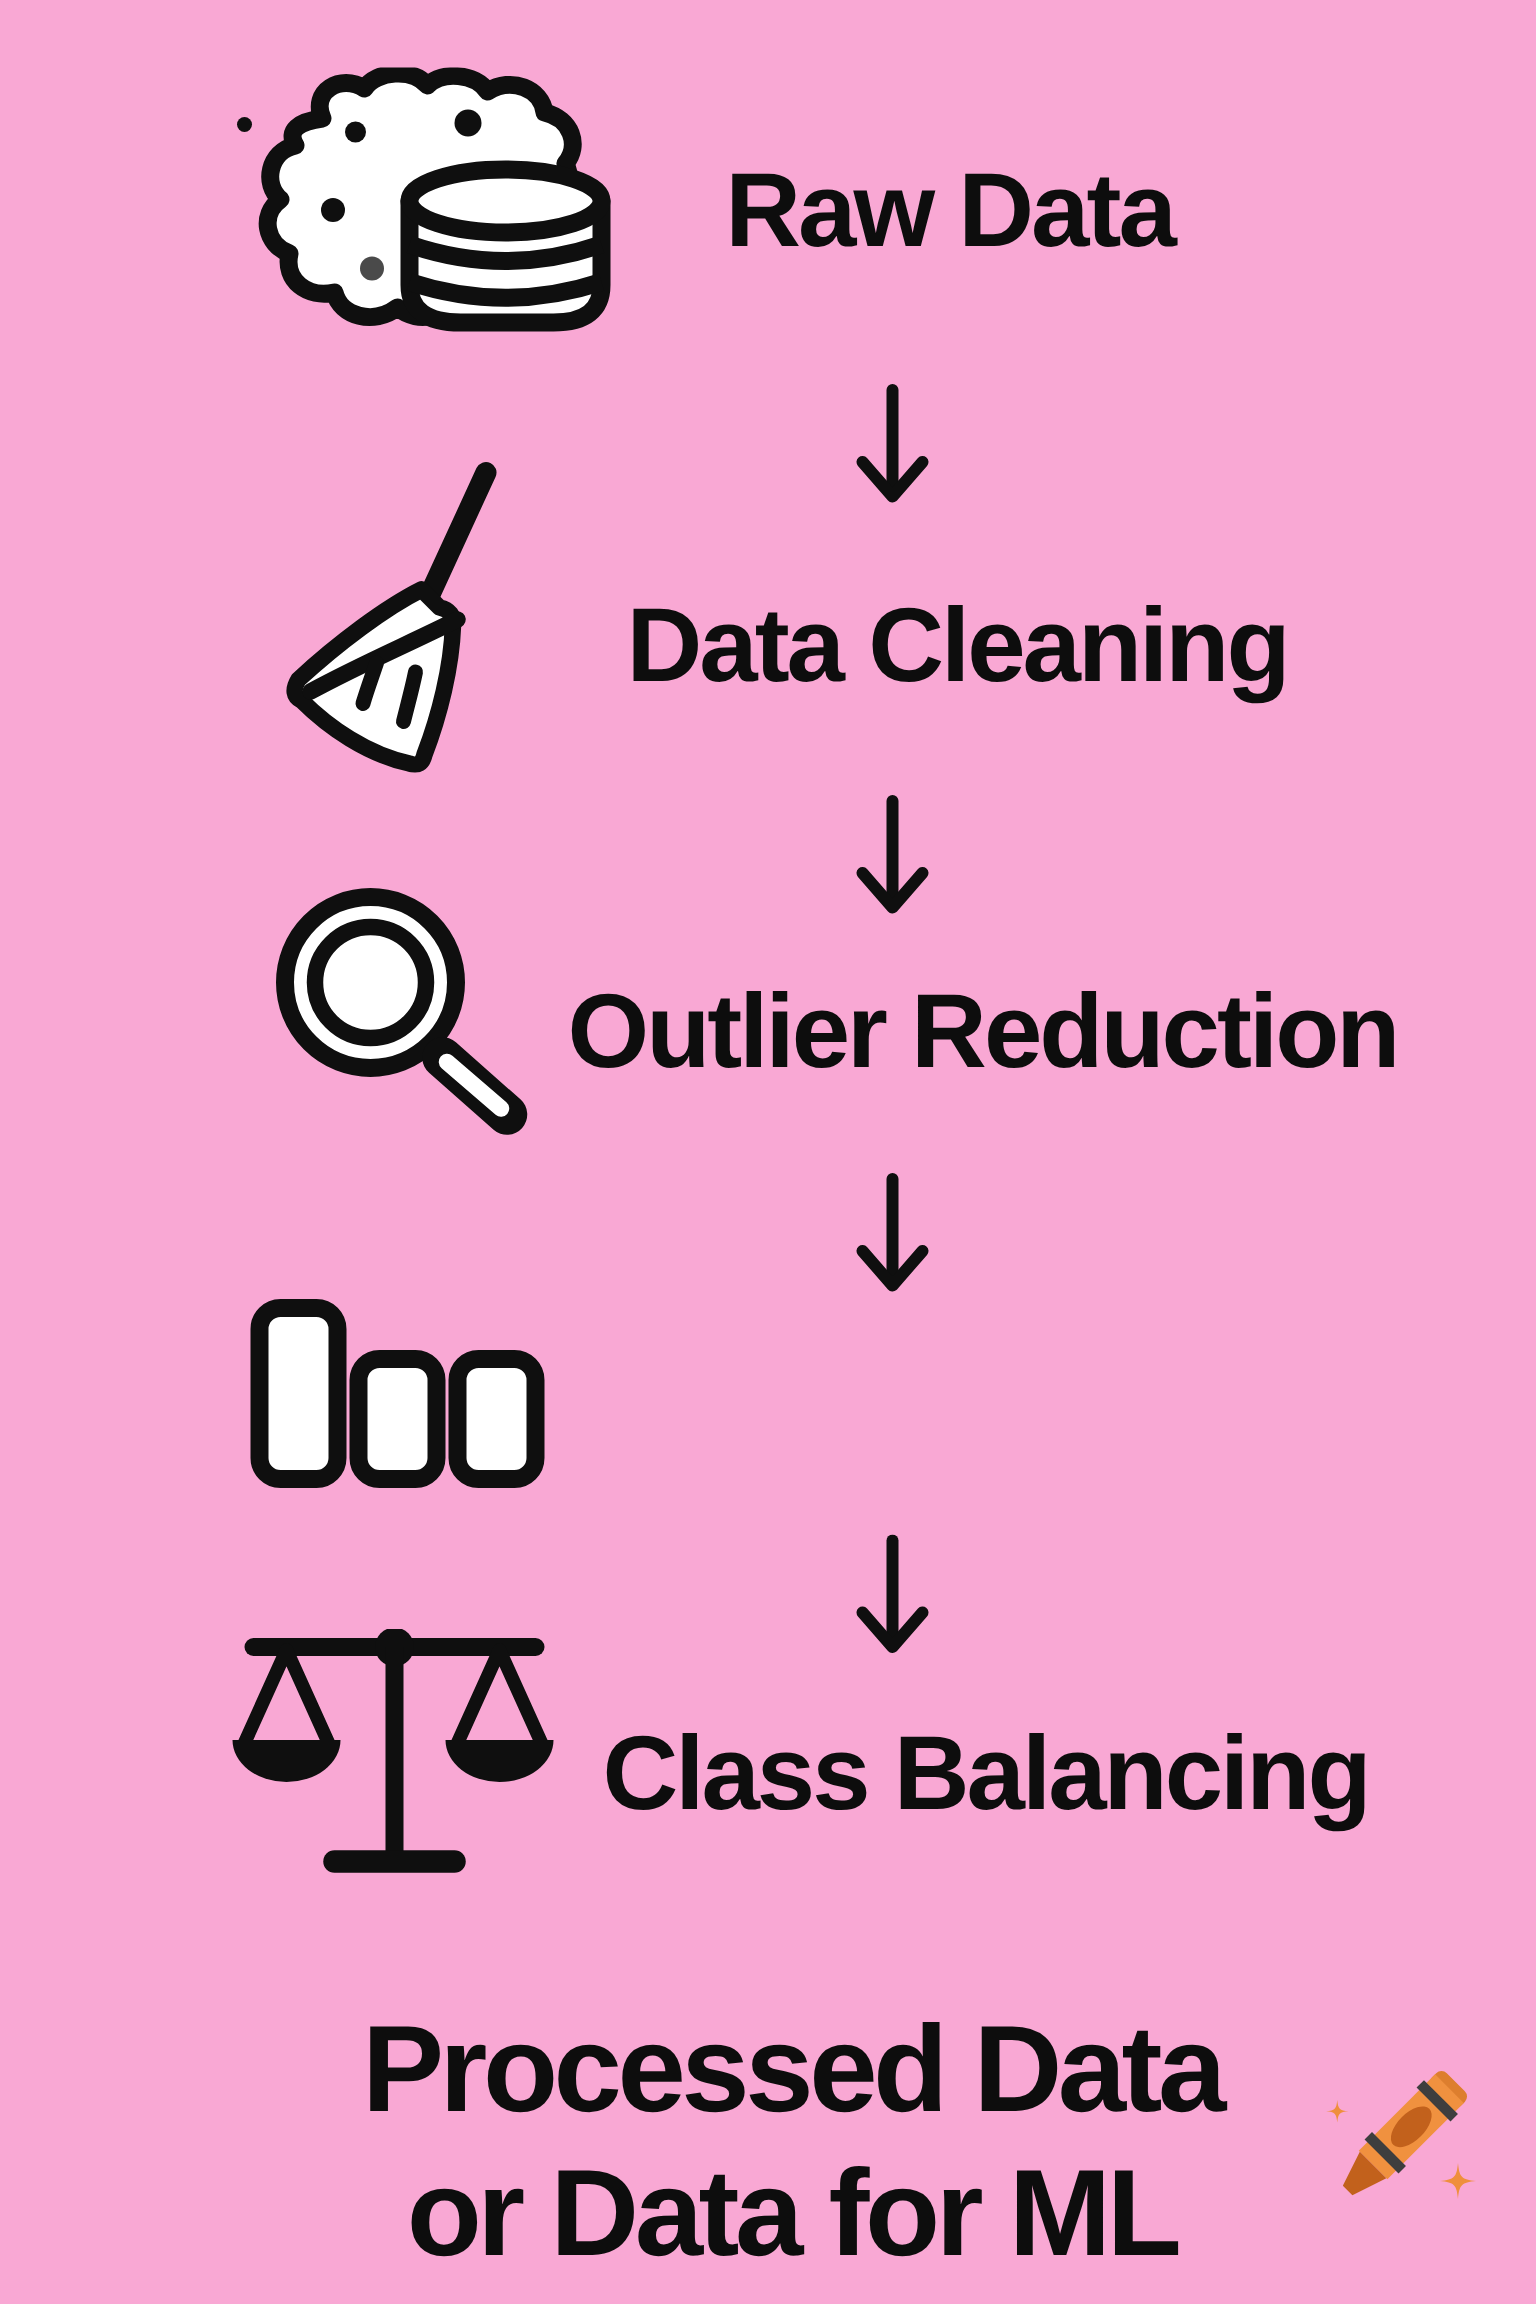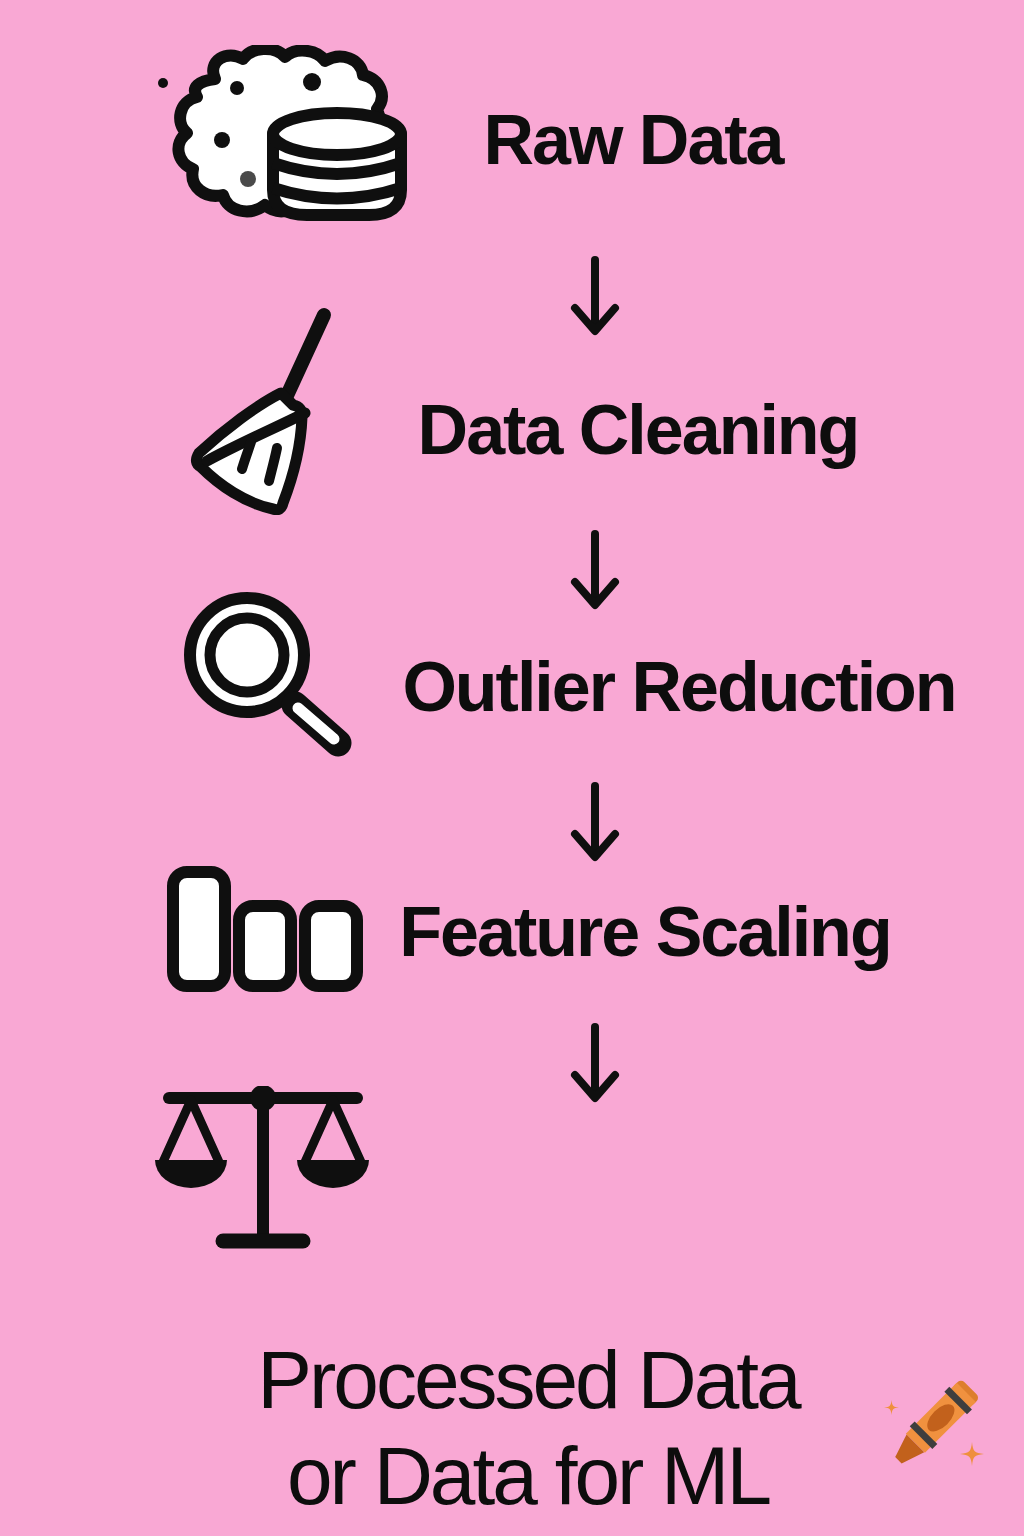--- a/index.html
+++ b/index.html
@@ -12,21 +12,21 @@
   .icon { position:absolute; }
   .icon svg { display:block; width:100%; height:100%; }
   .step-label {
     position:absolute; transform:translateX(-50%);
     font-size:70px; font-weight:bold; letter-spacing:-2px;
     line-height:80px; white-space:nowrap; color:#0d0d0d;
   }
   .arrow { position:absolute; width:50px; height:85px; }
   .result-line {
     position:absolute; transform:translateX(-50%);
-    font-size:82px; font-weight:normal; letter-spacing:-3px;
+    font-size:82px; font-weight:bold; letter-spacing:-3px;
     line-height:96px; white-space:nowrap; color:#0d0d0d;
   }
 </style>
 </head>
 <body>
 
 <div class="canvas">
 
   <div class="icon" style="left:155px; top:45px; width:258px; height:185px;">
     <svg viewBox="0 0 258 185" fill="none">
@@ -77,57 +77,57 @@
   </div>
 
   <div class="icon" style="left:183px; top:583px; width:172px; height:180px;">
     <svg viewBox="0 0 172 180" fill="none">
       <circle cx="64" cy="72" r="57" fill="#ffffff" stroke="#0f0f0f" stroke-width="12"></circle>
       <circle cx="64" cy="72" r="37" fill="#ffffff" stroke="#0f0f0f" stroke-width="11"></circle>
       <path d="M112,122 L155,160" stroke="#0f0f0f" stroke-width="27" stroke-linecap="round"></path>
       <path d="M115,125 L151,156" stroke="#ffffff" stroke-width="11" stroke-linecap="round"></path>
     </svg>
   </div>
-  <div class="step-label" style="left:655px; top:647px;margin-left:24px;">Outlier Reduction</div>
+  <div class="step-label" style="left:655px; top:647px;">Outlier Reduction</div>
 
   <div class="arrow" style="left:570px; top:782px;">
     <svg viewBox="0 0 50 85" fill="none" stroke="#0f0f0f" stroke-width="8" stroke-linecap="round" stroke-linejoin="round">
       <path d="M25,4 V72"></path>
         <path d="M5,52 L25,75 L45,52"></path>
     </svg>
   </div>
 
   <div class="icon" style="left:166px; top:865px; width:198px; height:128px;">
     <svg viewBox="0 0 198 128" fill="none" stroke="#0f0f0f" stroke-width="12">
       <rect x="7" y="7" width="52" height="114" rx="14" fill="#ffffff"></rect>
       <rect x="73" y="41" width="52" height="80" rx="14" fill="#ffffff"></rect>
       <rect x="139" y="41" width="52" height="80" rx="14" fill="#ffffff"></rect>
     </svg>
   </div>
-  <div class="step-label" style="left:645px; top:892px;">Feature Scaling</div>
 
   <div class="arrow" style="left:570px; top:1023px;">
     <svg viewBox="0 0 50 85" fill="none" stroke="#0f0f0f" stroke-width="8" stroke-linecap="round" stroke-linejoin="round">
       <path d="M25,4 V72"></path>
         <path d="M5,52 L25,75 L45,52"></path>
     </svg>
   </div>
 
   <div class="icon" style="left:153px; top:1086px; width:240px; height:172px;">
     <svg viewBox="0 0 240 172" fill="none" stroke="#0f0f0f">
       <path d="M16,12 H204" stroke-width="12" stroke-linecap="round"></path>
       <circle cx="110" cy="12" r="13" fill="#0f0f0f" stroke="none"></circle>
       <path d="M110,12 V150" stroke-width="12"></path>
       <path d="M70,155 H150" stroke-width="15" stroke-linecap="round"></path>
       <path d="M38,14 L10,76 M38,14 L66,76" stroke-width="9" stroke-linecap="round"></path>
       <path d="M2,74 A36,28 0 0 0 74,74 Z" fill="#0f0f0f" stroke="none"></path>
       <path d="M180,14 L152,76 M180,14 L208,76" stroke-width="9" stroke-linecap="round"></path>
       <path d="M144,74 A36,28 0 0 0 216,74 Z" fill="#0f0f0f" stroke="none"></path>
     </svg>
   </div>
+  <div class="step-label" style="left:657px; top:1142px;">Class Balancing</div>
 
   <div class="result-line" style="left:528px; top:1332px;">Processed Data</div>
   <div class="result-line" style="left:528px; top:1428px;">or Data for ML</div>
 
   <div class="icon" style="left:870px; top:1366px; width:126px; height:126px;">
     <svg viewBox="0 0 126 126" fill="none">
       <g transform="rotate(45 62 60)">
         <rect x="49" y="6" width="27" height="14" rx="5" fill="#DD7E2E"></rect>
         <rect x="49" y="12" width="27" height="72" fill="#F0913F"></rect>
         <path d="M50,84 L58,108 L67,108 L75,84 Z" fill="#C2611C"></path>

